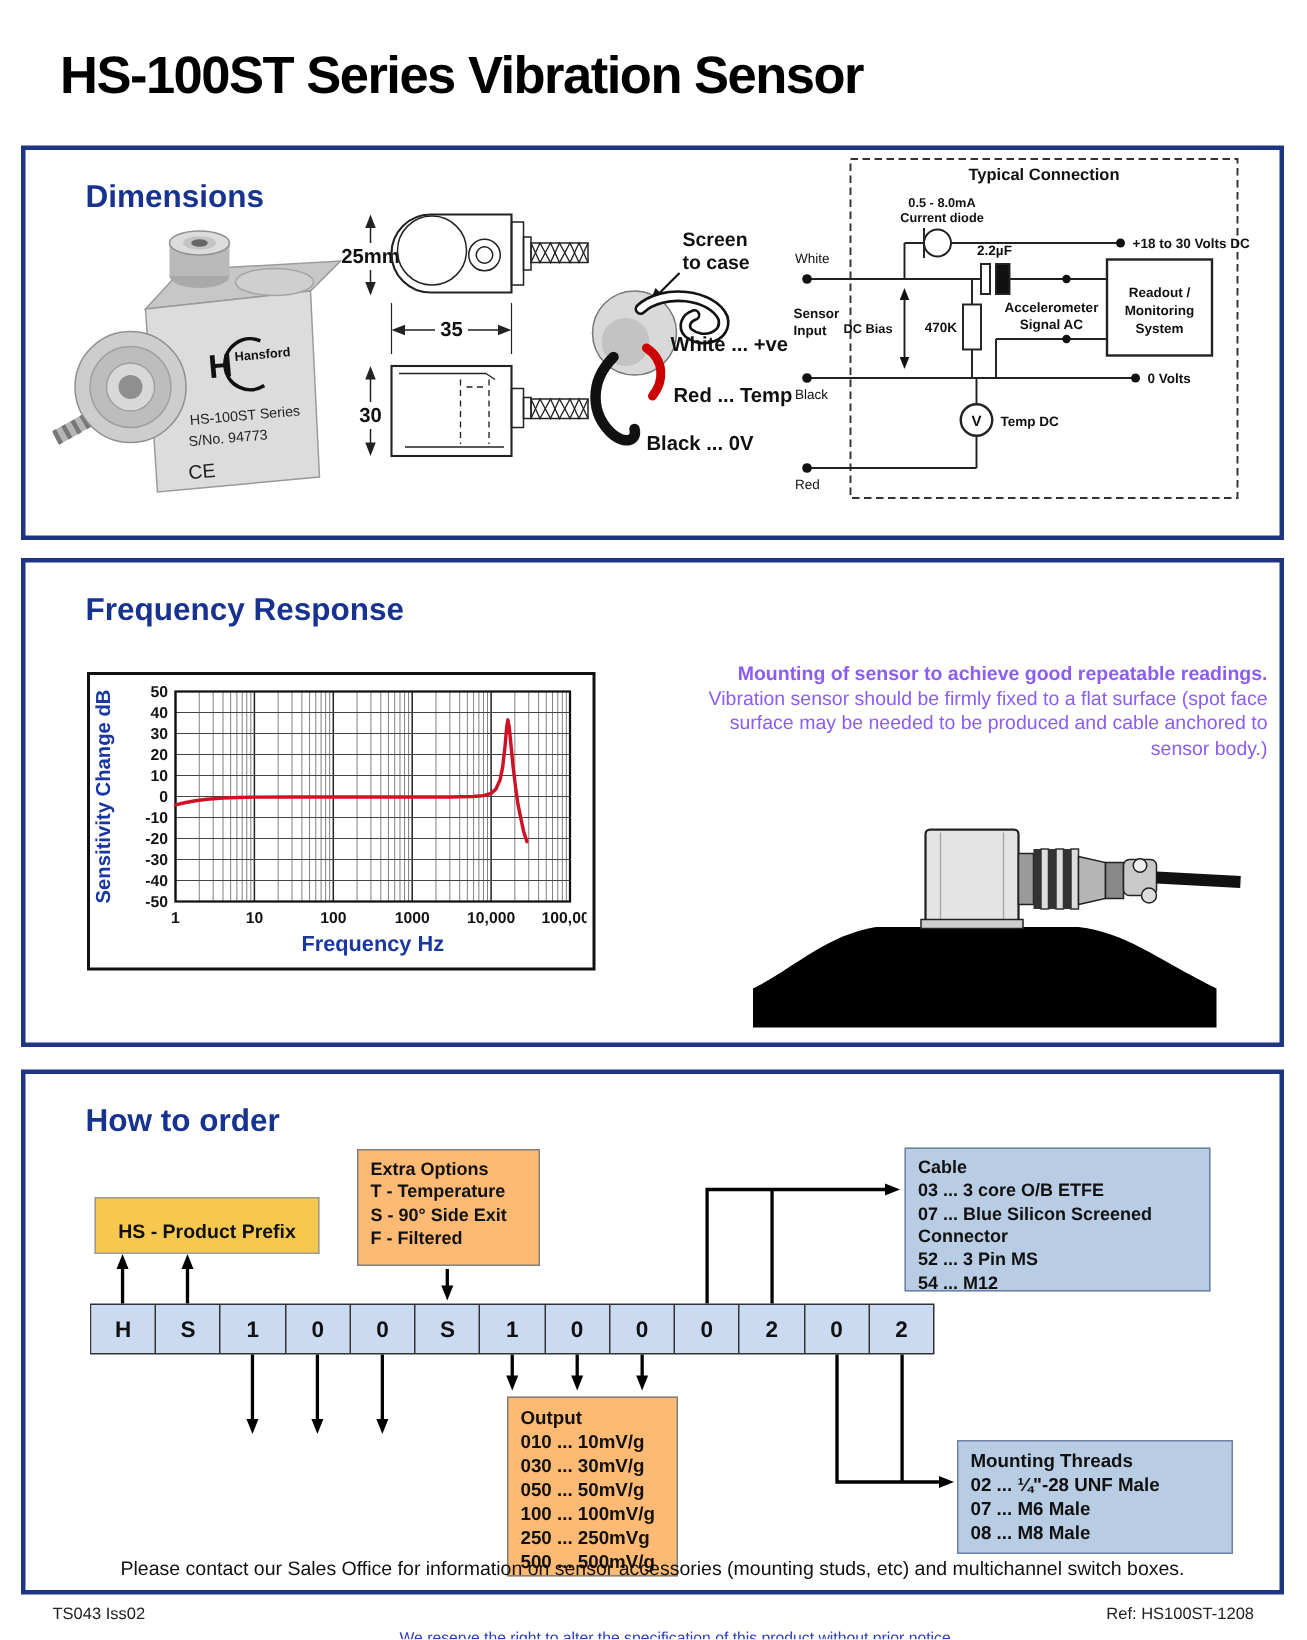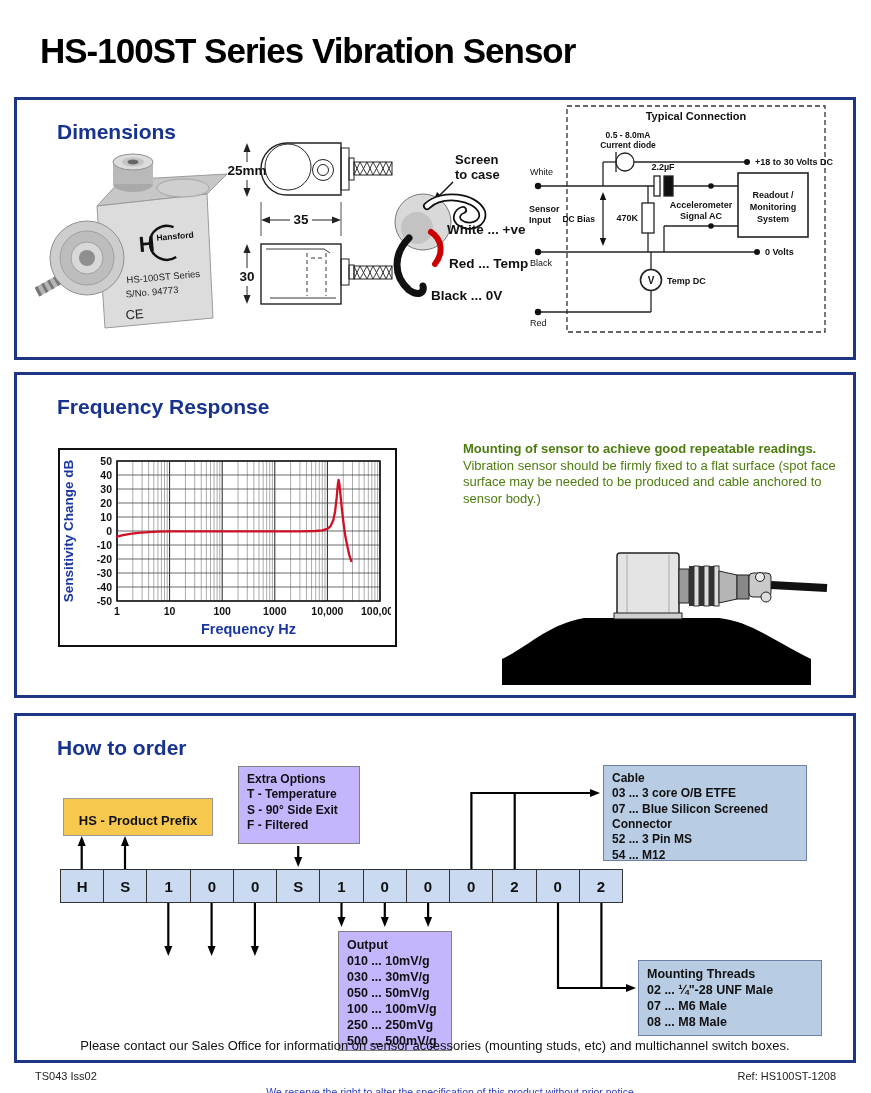--- a/index.html
+++ b/index.html
@@ -13,27 +13,27 @@
   #sec-freq{top:372px;height:326px;}
   #sec-order{top:713px;height:350px;}
   .panel h2{position:absolute;left:28px;top:8px;margin:12px;font-size:21px;
             font-weight:bold;color:#17338f;}
   svg text{font-family:"Liberation Sans",sans-serif;}
   .abs{position:absolute;}
   
   .chart-box{position:absolute;left:41px;top:73px;width:335px;height:195px;
              border:2px solid #111;background:#fff;}
   .mount-note{position:absolute;left:446px;top:66px;width:382px;font-size:13px;
-              line-height:1.28;color:#4d7c0f;}
+              line-height:1.28;color:#8b5cf6;text-align:right;}
   .mount-note b{display:inline;}
   
   .obox{position:absolute;box-sizing:border-box;font-size:12px;font-weight:bold;
         line-height:1.28;color:#111;padding:5px 8px;}
   .ybox{background:#f6c94e;border:1px solid #9a9a9a;}
-  .gbox{background:#c4b5fd;border:1px solid #808080;}
+  .gbox{background:#fdba74;border:1px solid #808080;}
   .bbox{background:#b8cce4;border:1px solid #6f81a5;}
   #prefix-box{left:46px;top:82px;width:150px;height:38px;display:flex;
               align-items:flex-end;justify-content:center;font-size:13px;}
   #extra-box{left:221px;top:50px;width:122px;height:78px;}
   #cable-box{left:586px;top:49px;width:204px;height:96px;}
   #series-box{left:106px;top:242px;width:228px;height:60px;text-align:left;
               font-size:12.5px;padding-top:10px;padding-left:12px;}
   #series-box .line:last-child{text-align:center;}
   #output-box{left:321px;top:215px;width:114px;height:120px;font-size:12.5px;}
   #mount-box{left:621px;top:244px;width:184px;height:76px;font-size:12.5px;}

